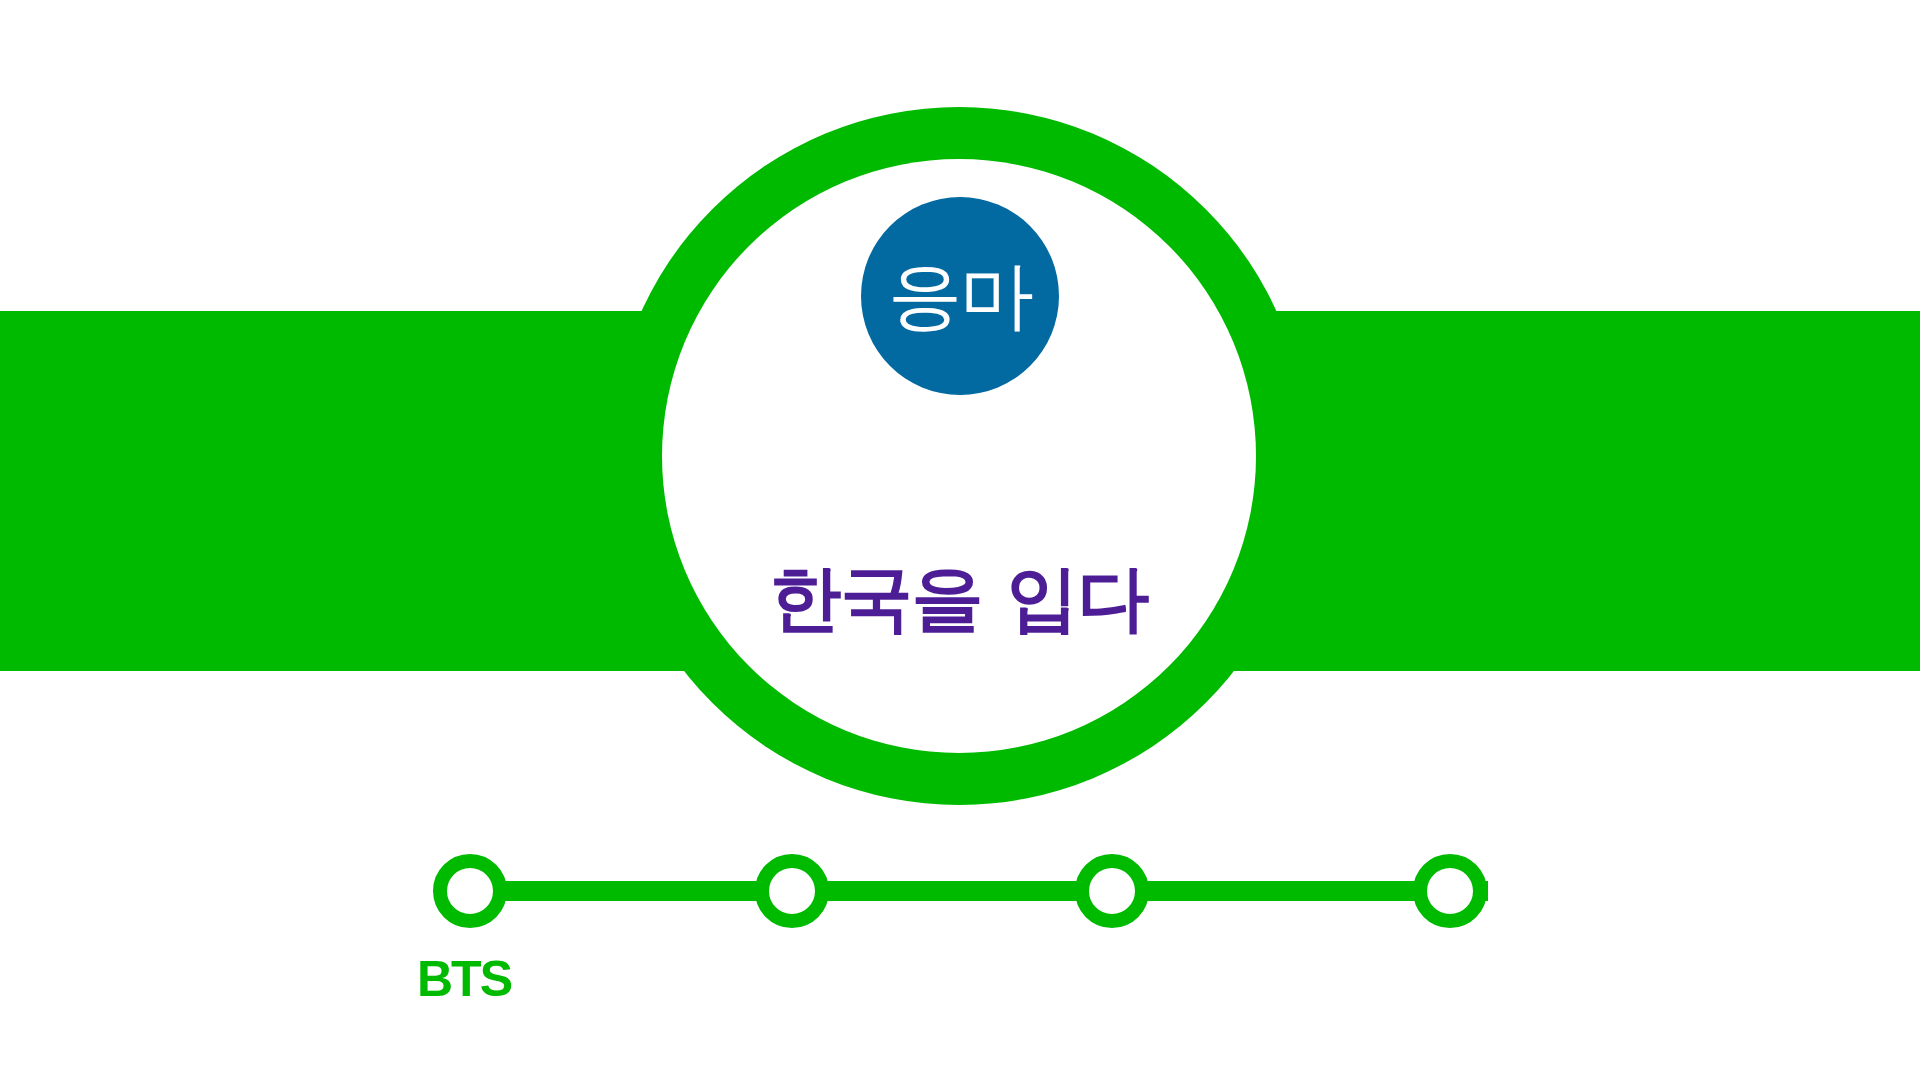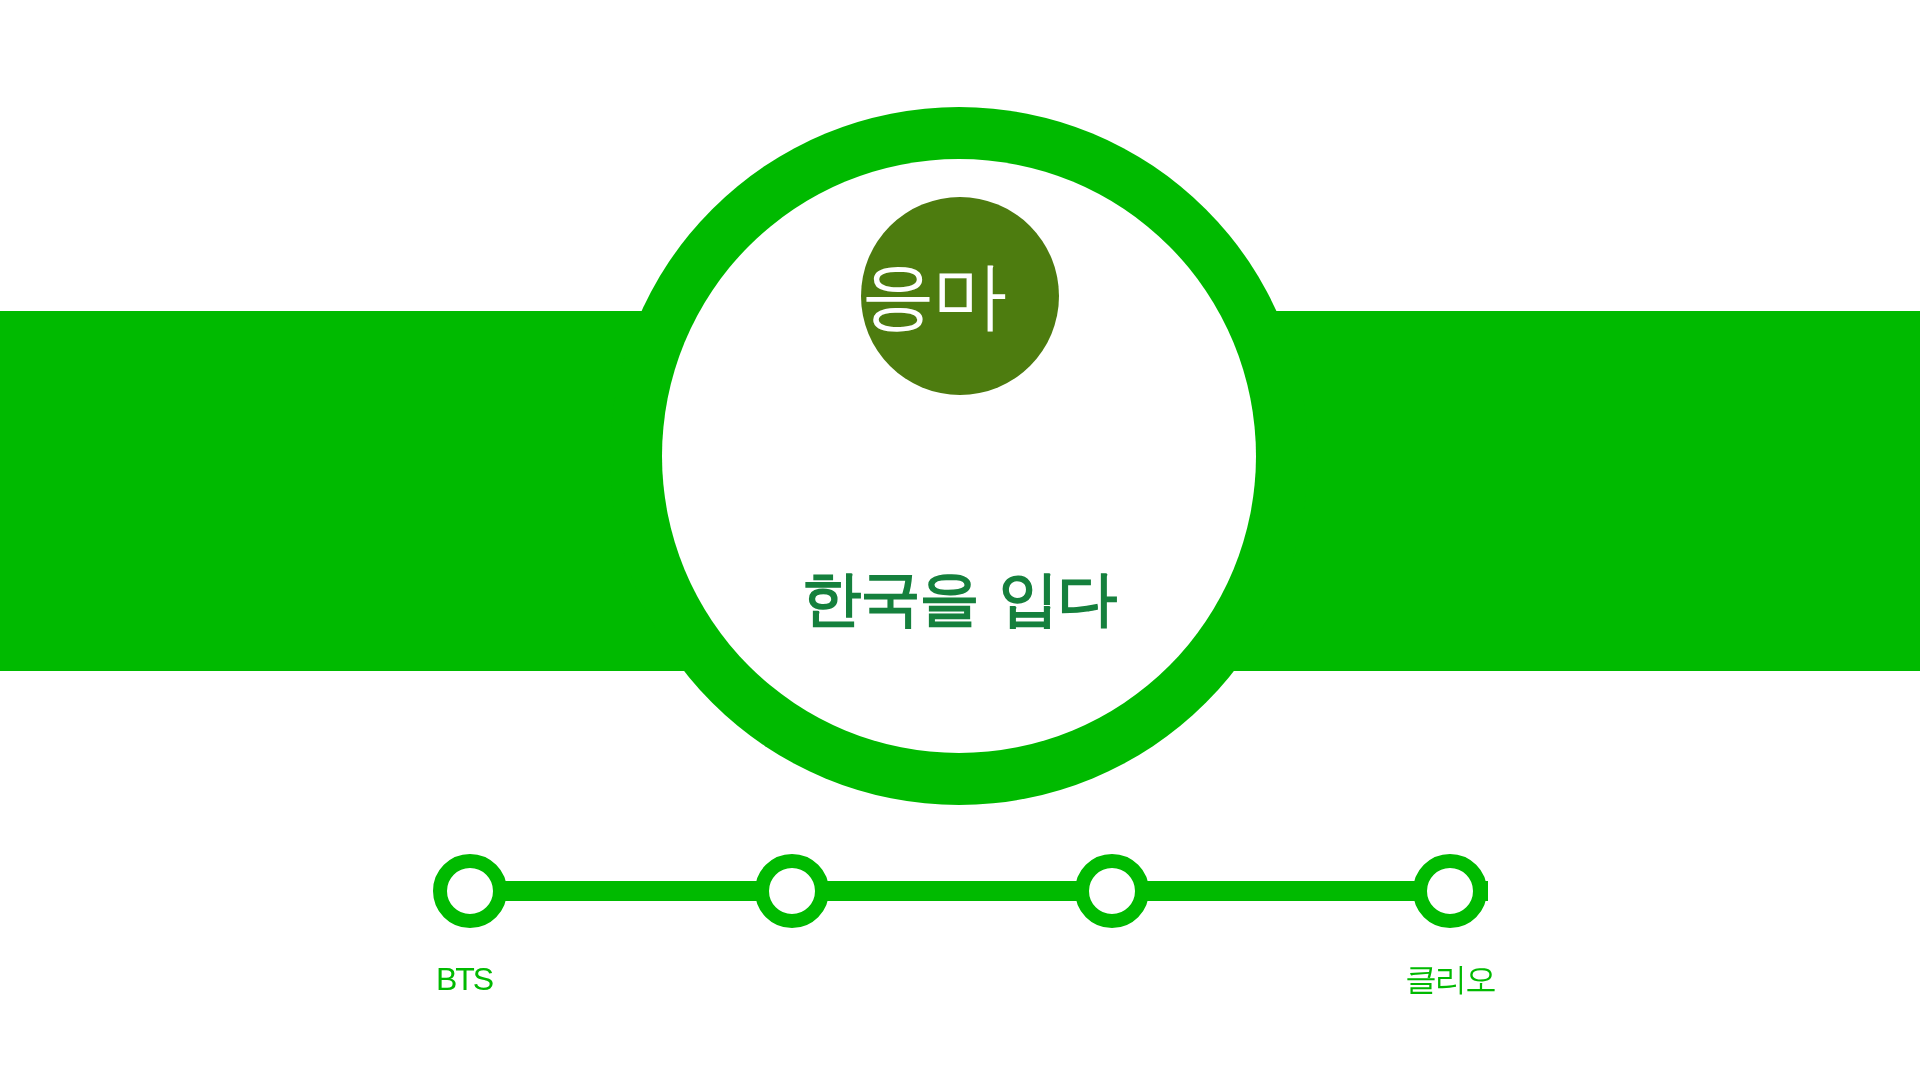--- a/index.html
+++ b/index.html
@@ -42,24 +42,24 @@
     border-radius: 50%;
     background: #ffffff;
   }
   .badge {
     position: absolute;
     left: 861px;
     top: 197px;
     width: 198px;
     height: 198px;
     border-radius: 50%;
-    background: #4d7c0f;
+    background: #0369a1;
     display: flex;
     align-items: center;
-    justify-content: flex-start;
+    justify-content: center;
   }
   .badge-text {
     color: #ffffff;
     font-family: "DejaVu Sans", sans-serif;
     font-size: 74px;
     font-weight: normal;
     line-height: 1;
     letter-spacing: -2px;
     margin-top: -2px;
   }
@@ -75,24 +75,24 @@
     font-size: 112px;
     line-height: 138px;
     letter-spacing: -4px;
   }
   .subtitle {
     position: absolute;
     left: 610px;
     width: 698px;
     top: 558px;
     text-align: center;
-    color: #15803d;
+    color: #4c1d95;
     font-family: "DejaVu Sans", sans-serif;
     font-weight: bold;
-    font-size: 60px;
+    font-size: 72px;
     line-height: 80px;
     letter-spacing: -1px;
   }
   .timeline-line {
     position: absolute;
     left: 470px;
     top: 881px;
     width: 1018px;
     height: 20px;
     background: #00ba00;
@@ -115,22 +115,22 @@
     height: 110px;
     background: #ffffff;
   }
   .node-label {
     position: absolute;
     top: 954px;
     width: 300px;
     text-align: center;
     color: #00ba00;
     font-family: "Liberation Sans", sans-serif;
-    font-weight: normal;
-    font-size: 32px;
+    font-weight: bold;
+    font-size: 50px;
     line-height: 50px;
     letter-spacing: -2px;
     cursor: pointer;
   }
 </style>
 </head>
 <body>
 
 <div class="stage">
 
@@ -148,15 +148,14 @@
 
   <div class="timeline-line"></div>
 
   <div class="node" style="left:433px;"></div>
   <div class="node" style="left:755px;"></div>
   <div class="node" style="left:1075px;"></div>
   <div class="node" style="left:1413px;"></div>
   <div class="node-clip"></div>
 
   <div class="node-label" style="left:314px;">BTS</div>
-  <div class="node-label" style="left:1300px;">클리오</div>
 
 </div>
 
 </body></html>

